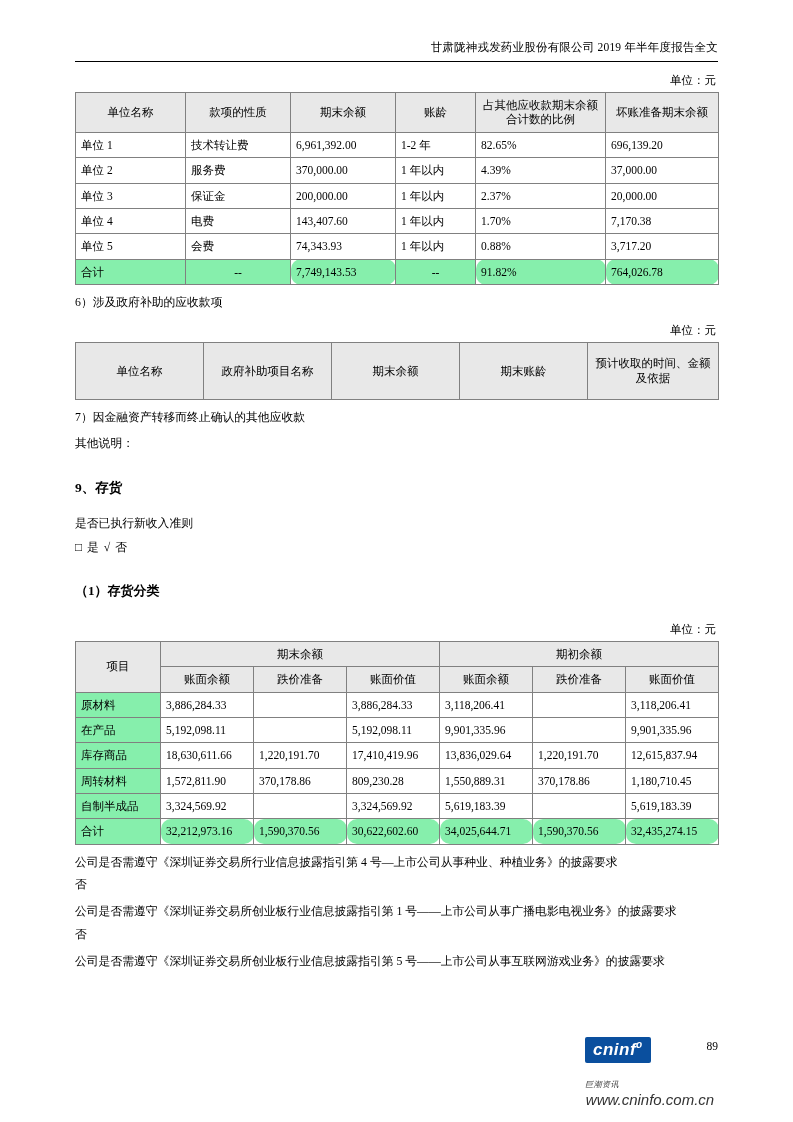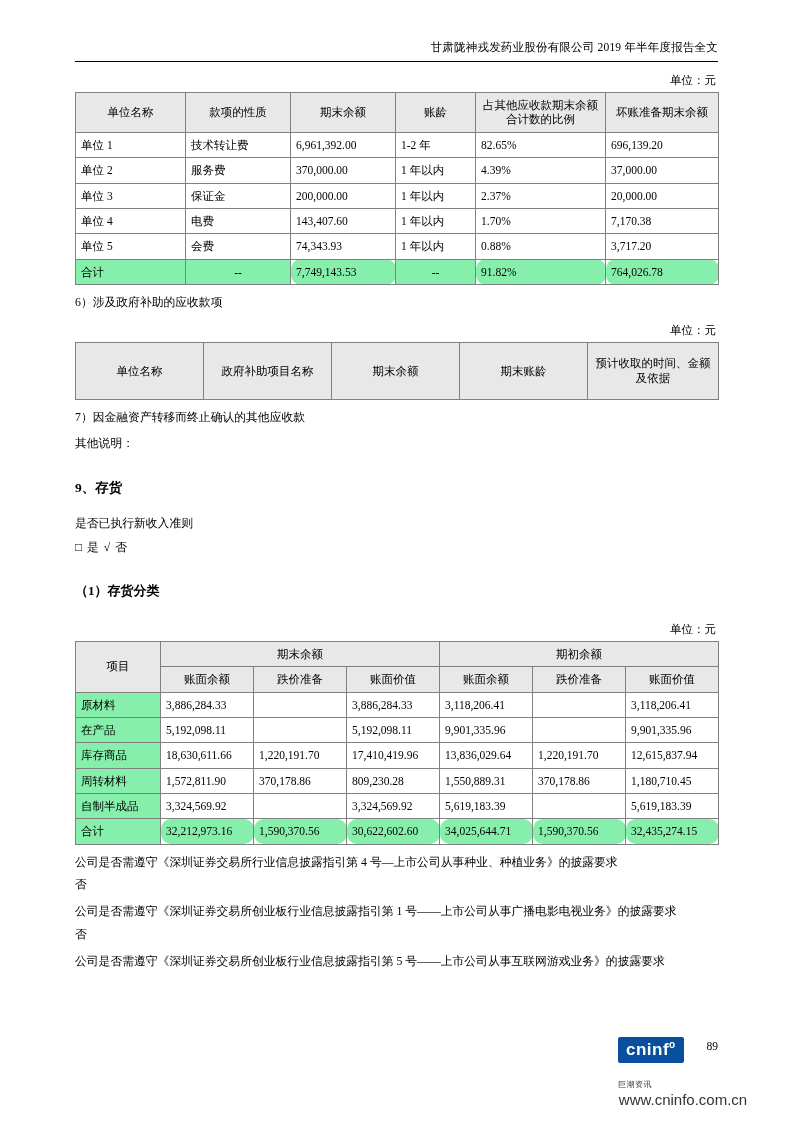--- a/index.html
+++ b/index.html
@@ -82,24 +82,25 @@
     letter-spacing: 1px;
   }
   .page-number {
     position: absolute;
     right: 75px;
     bottom: 70px;
     font-size: 11.5px;
   }
   .logo {
     position: absolute;
-    right: 45px;
+    right: 78px;
     bottom: 14px;
     text-align: left;
     width: 130px;
+    font-style: italic;
   }
   .logo-badge {
     background: #0a4f9e;
     color: #ffffff;
     font-family: "Liberation Sans", sans-serif;
     font-size: 17px;
     font-weight: bold;
     letter-spacing: 0.5px;
     padding: 2px 8px 3px 8px;
     display: inline-block;

